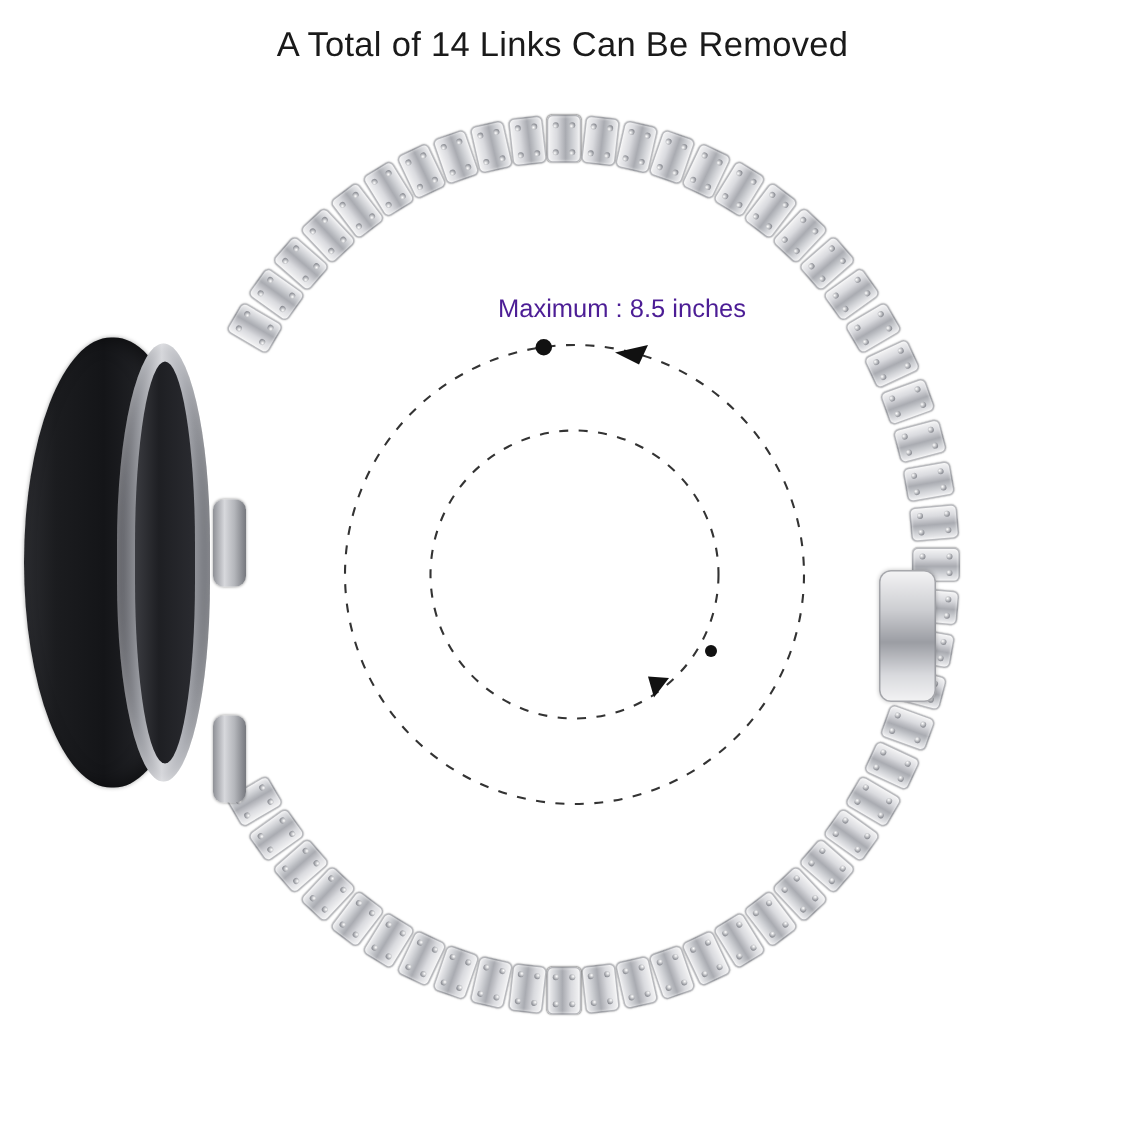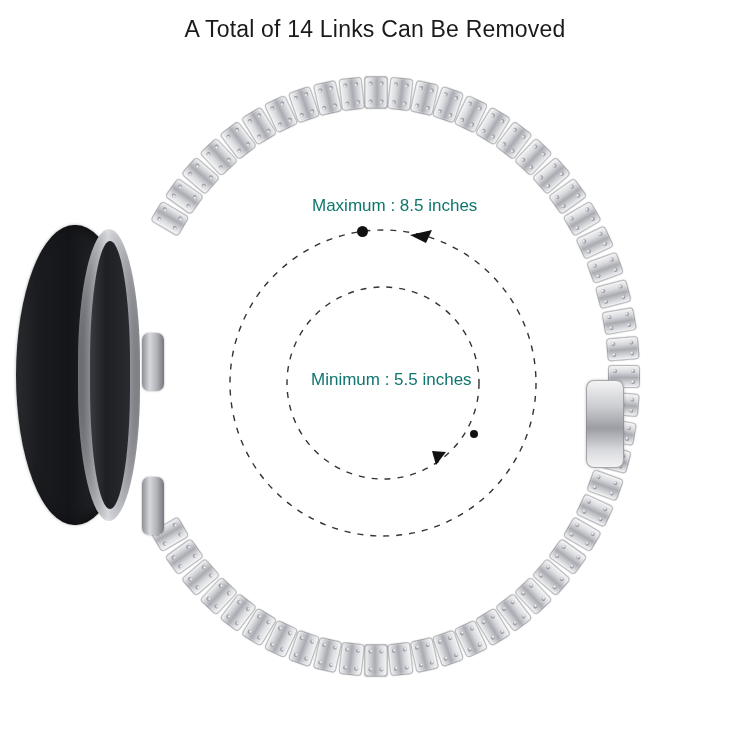--- a/index.html
+++ b/index.html
@@ -132,22 +132,23 @@
   
   .annotations {
     position: absolute;
     left: 0; top: 0;
     width: 750px; height: 750px;
     pointer-events: none;
   }
   .label {
     position: absolute;
     font-size: 17px;
-    color: #0f766e;
+    color: #4c1d95;
     white-space: nowrap;
+    margin-left: 20px;
   }
   .label-max { left: 312px; top: 196px; }
   .label-min { left: 311px; top: 370px; }
   .dot {
     position: absolute;
     width: 11px; height: 11px;
     border-radius: 50%;
     background: #111111;
   }
   .dot-max { left: 357px; top: 226px; }
@@ -503,15 +504,14 @@
 
     <path d="M410 235 L432 230 L426 243 Z" fill="#111111"></path>
 
     <path d="M446 452 L436 465 L432 451 Z" fill="#111111"></path>
   </svg>
 
   <div class="dot dot-max"></div>
   <div class="dot dot-min"></div>
 
   <div class="label label-max">Maximum : 8.5 inches</div>
-  <div class="label label-min">Minimum : 5.5 inches</div>
 
 </div>
 
 </body></html>

